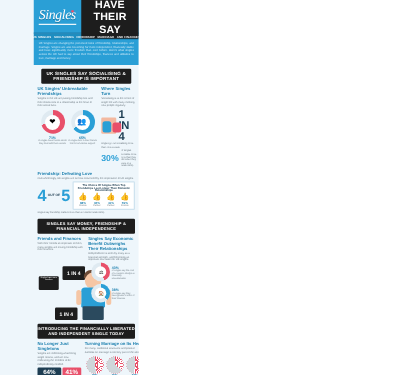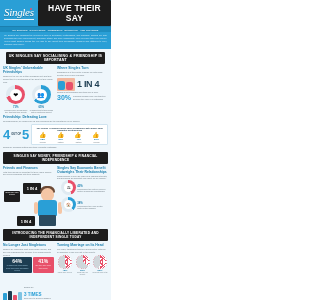--- a/index.html
+++ b/index.html
@@ -4,21 +4,21 @@
 <style>
   * { box-sizing: border-box; margin:0; padding:0; }
   html,body { width:111px; height:300px; }
   body {
     font-family: "Liberation Sans", sans-serif;
     background:#ffffff;
     width:111px; height:300px;
     overflow:hidden;
     position:relative;
   }
-  .page { width:111px; height:300px; position:relative; background:#eef6fb; }
+  .page { width:111px; height:300px; position:relative; background:#eef6fb;padding-left:27px; }
 
   
   .header {
     background:#2a9fd6;
     height:27px; position:relative;
     border-bottom:1px solid #1b7fae;
     display:flex; align-items:center;
   }
   .logo-wrap{ padding-left:4px; position:relative; }
   .logo {

